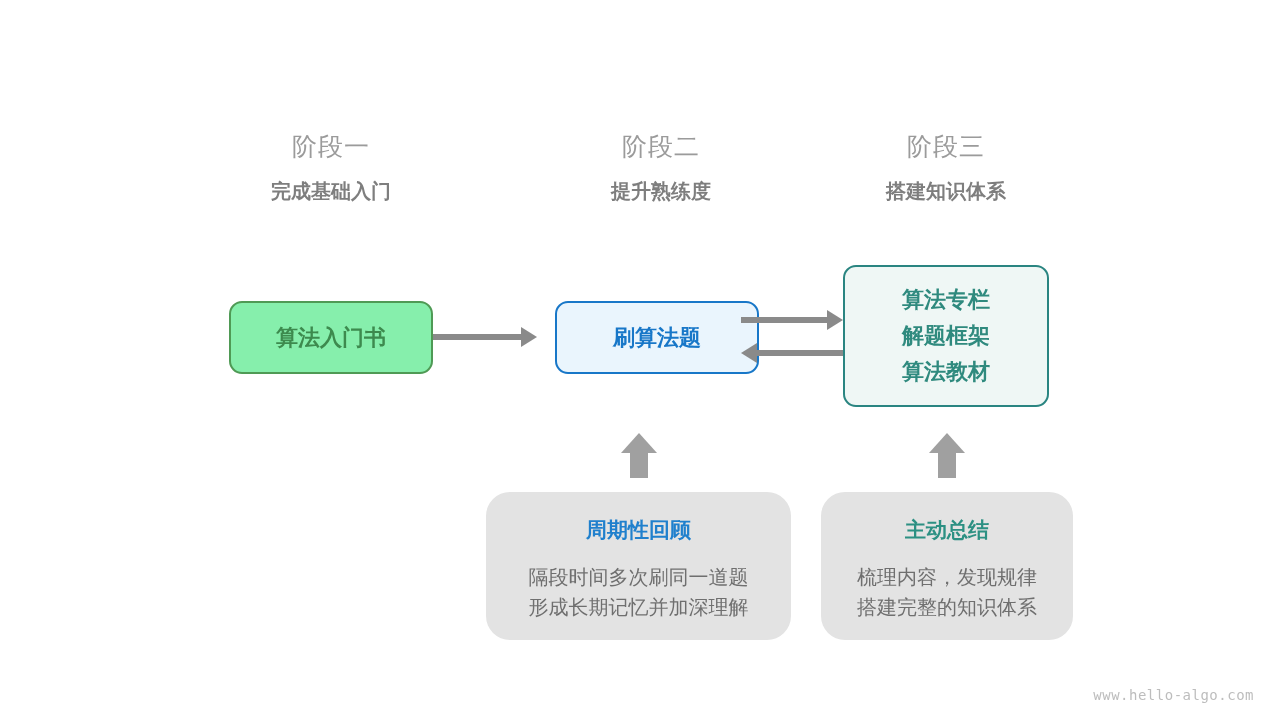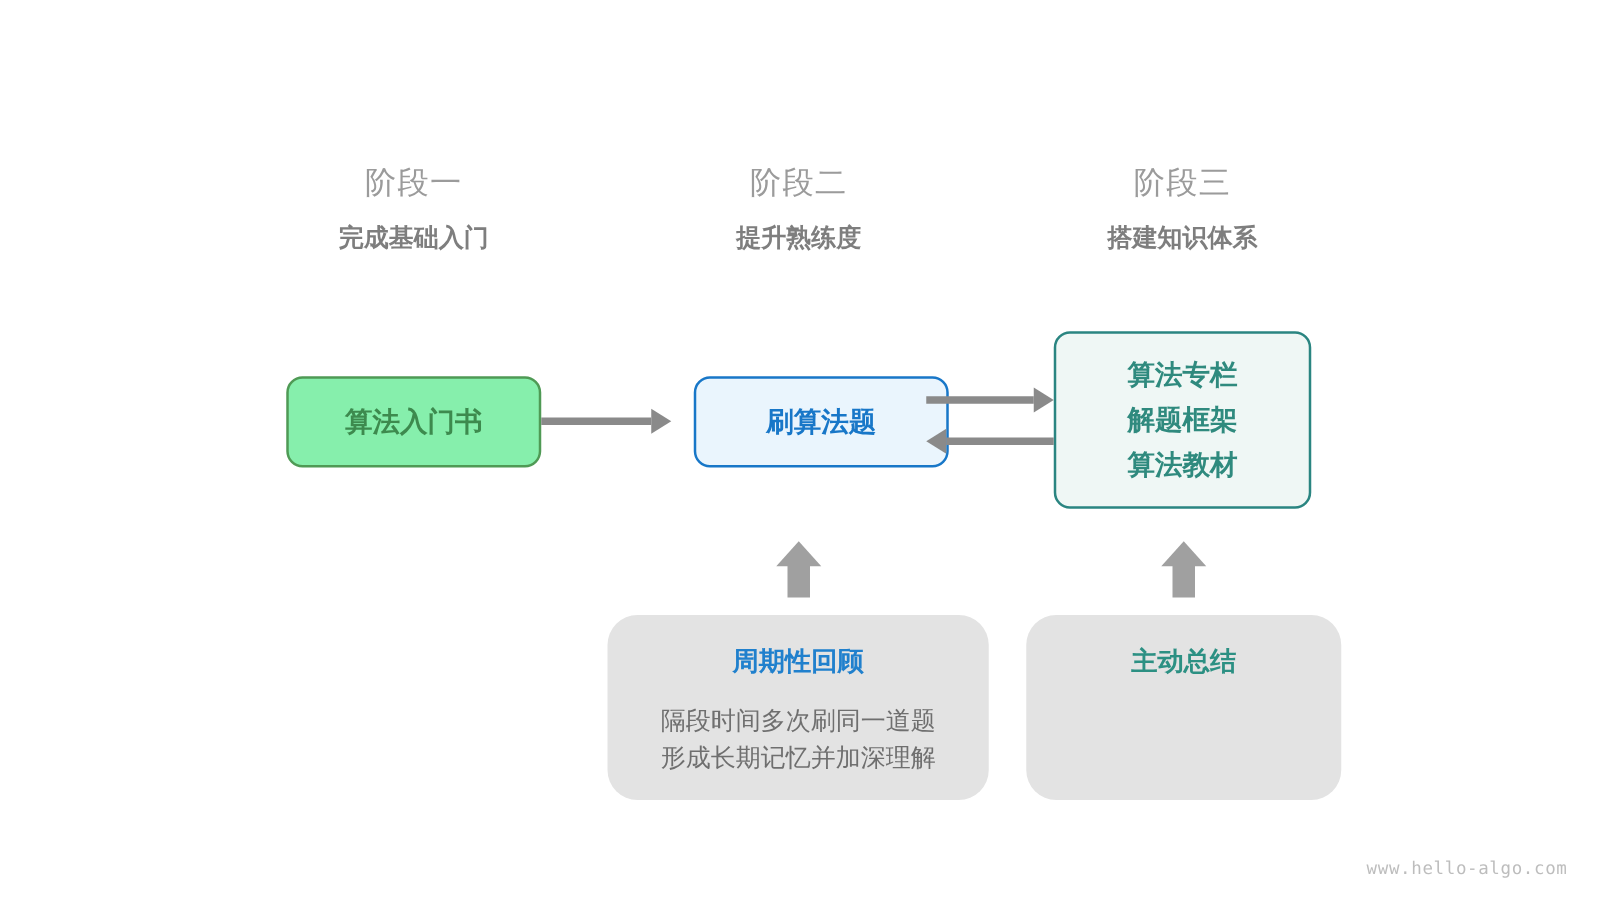--- a/index.html
+++ b/index.html
@@ -152,21 +152,21 @@
 </style>
 </head>
 <body>
 
 <div id="canvas">
 
   <div class="stage-col" style="left:221px; top:129px;">
     <div class="stage-title">阶段一</div>
     <div class="stage-sub">完成基础入门</div>
   </div>
-  <div class="stage-col" style="left:529px; top:129px;">
+  <div class="stage-col" style="left:551px; top:129px;">
     <div class="stage-title">阶段二</div>
     <div class="stage-sub">提升熟练度</div>
   </div>
   <div class="stage-col" style="left:836px; top:129px;">
     <div class="stage-title">阶段三</div>
     <div class="stage-sub">搭建知识体系</div>
   </div>
 
   <div class="node node-green">
     <span>算法入门书</span>
@@ -203,17 +203,21 @@
   <div class="card card-left">
     <div class="card-title blue">周期性回顾</div>
     <div class="card-body">
       <div>隔段时间多次刷同一道题</div>
       <div>形成长期记忆并加深理解</div>
     </div>
   </div>
 
   <div class="card card-right">
     <div class="card-title teal">主动总结</div>
+    <div class="card-body">
+      <div>梳理内容，发现规律</div>
+      <div>搭建完整的知识体系</div>
+    </div>
   </div>
 
   <div class="watermark">www.hello-algo.com</div>
 
 </div>
 
 </body></html>

